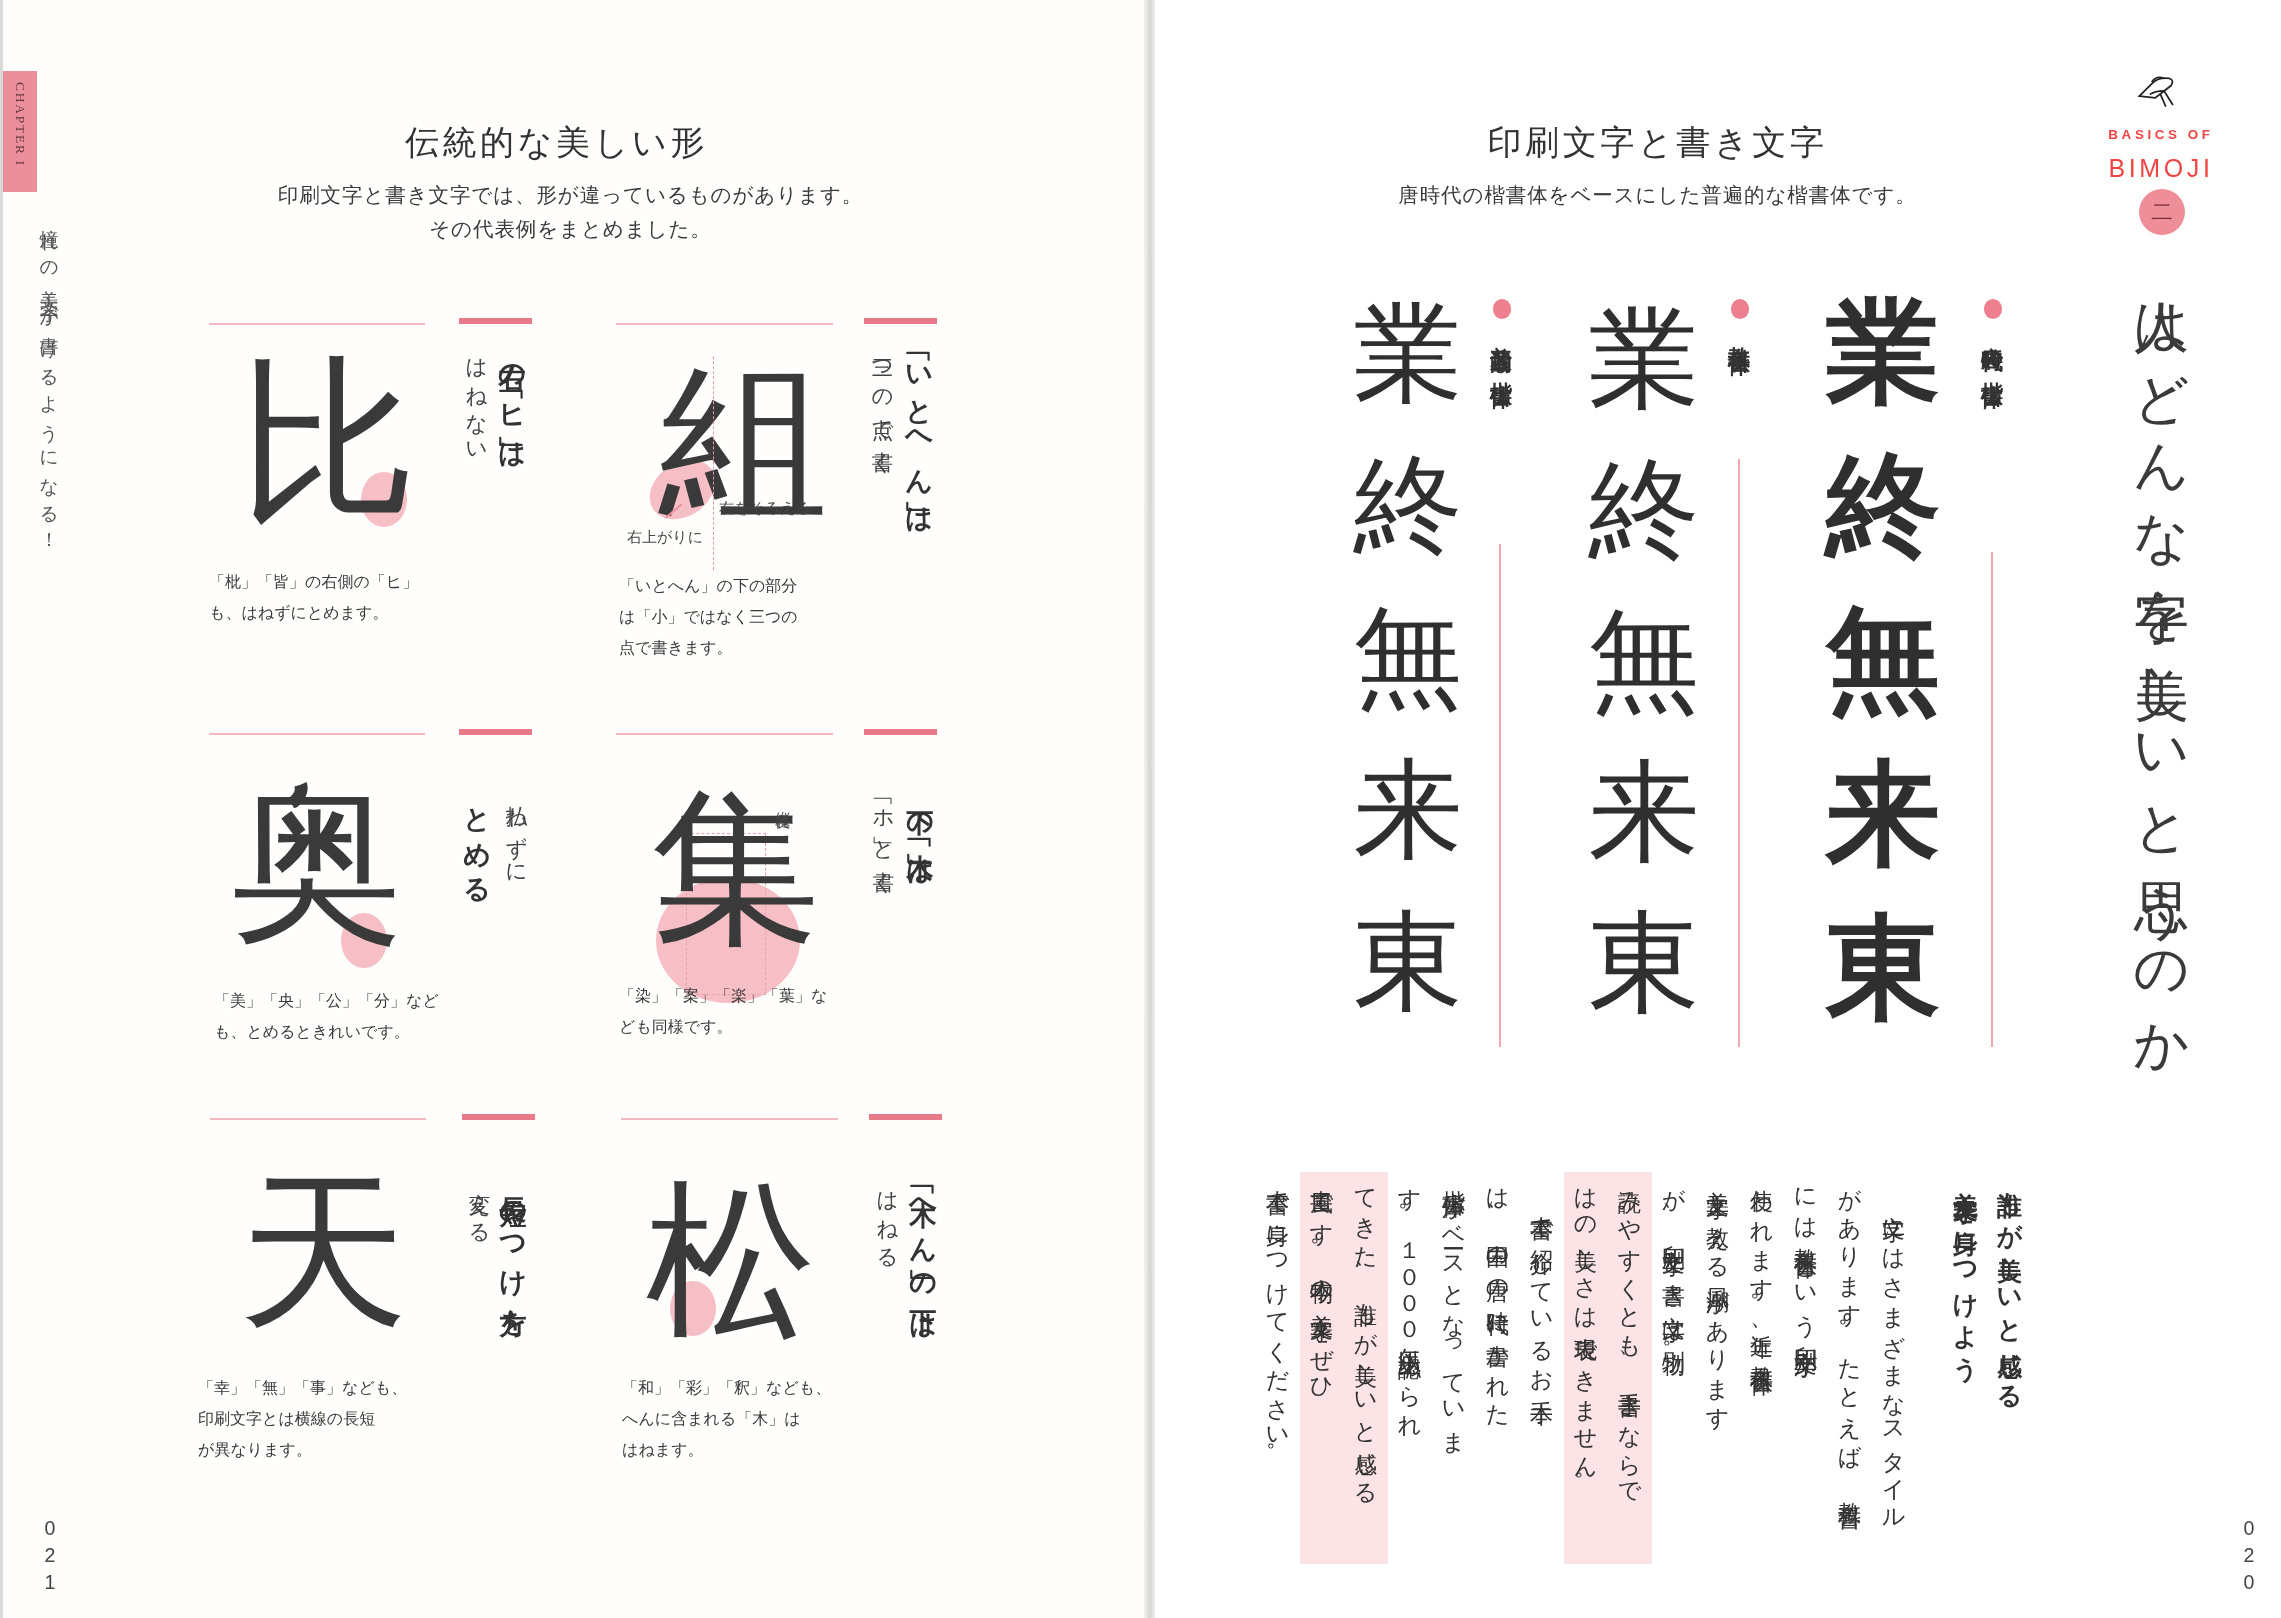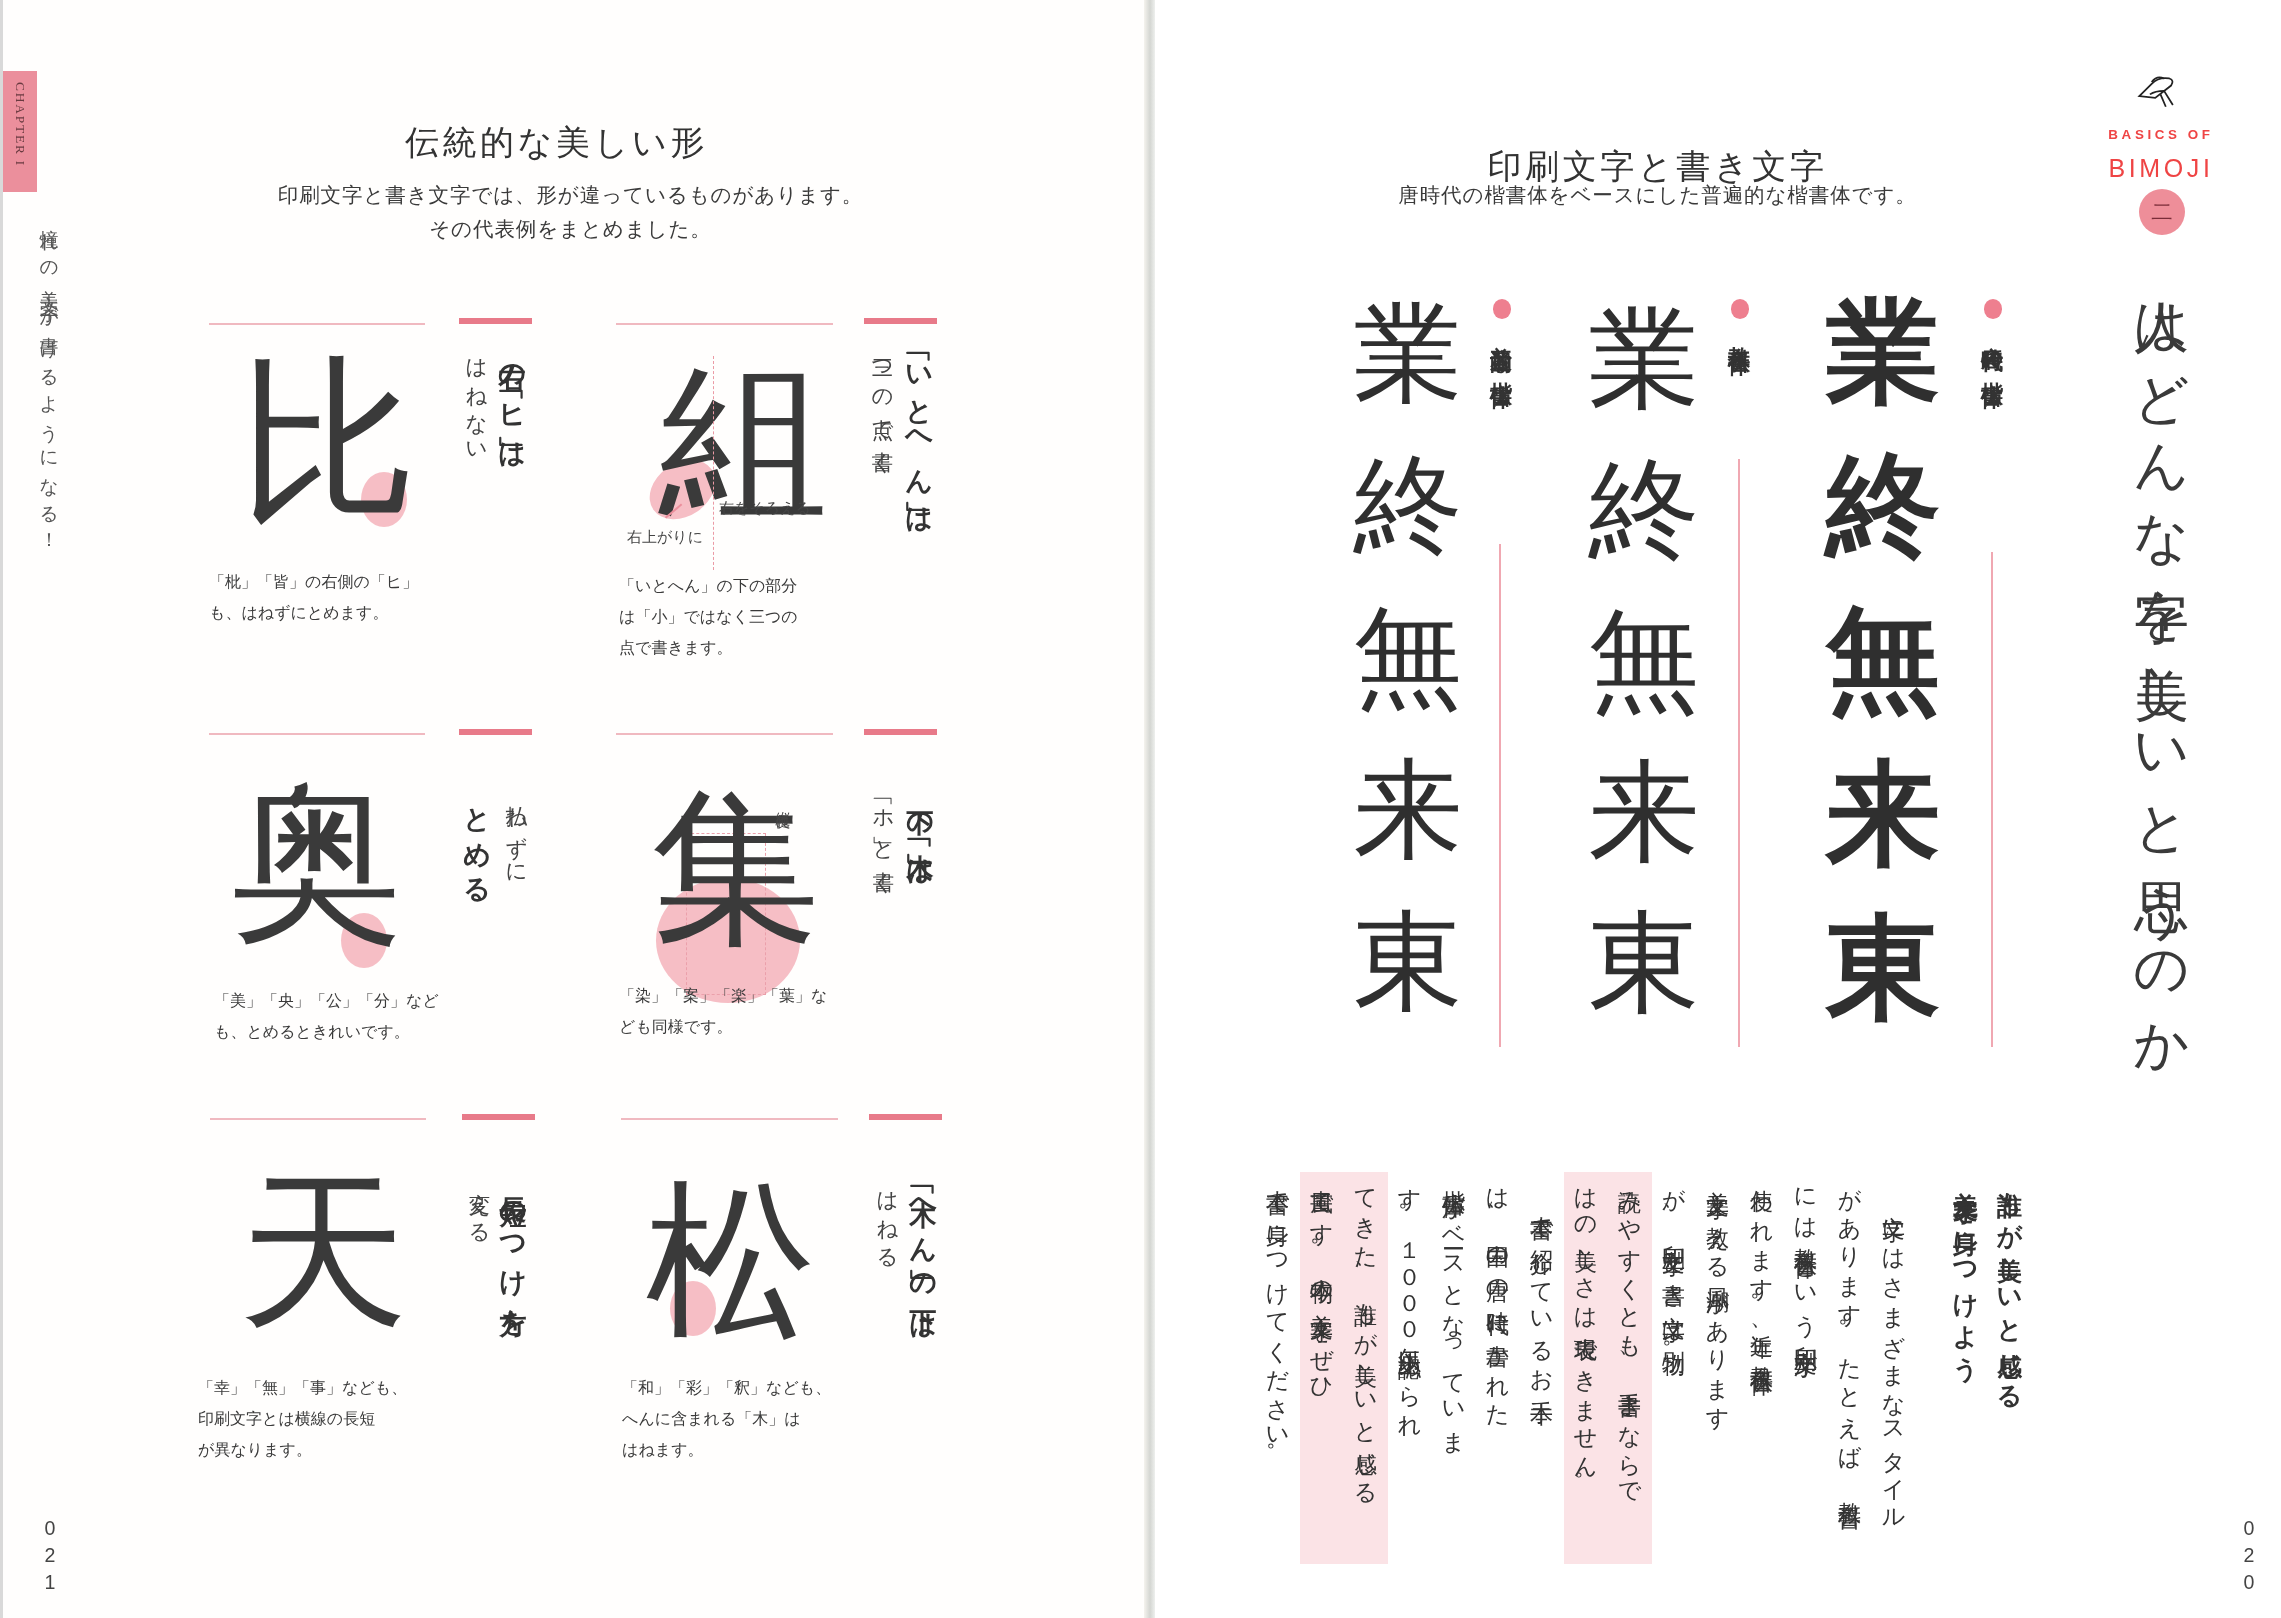--- a/index.html
+++ b/index.html
@@ -145,21 +145,21 @@
   <div>へんに含まれる「木」は</div>
   <div>はねます。</div>
 </div>
 
 <div class="abs pagenum" style="left:41px; top:1515px;">
   <div>0</div>
   <div>2</div>
   <div>1</div>
 </div>
 
-<div class="abs title" style="left:1390px; top:120px; width:535px;margin-top:24px;">印刷文字と書き文字</div>
+<div class="abs title" style="left:1390px; top:120px; width:535px;">印刷文字と書き文字</div>
 <div class="abs lead" style="left:1212px; top:178px; width:891px;">
   <div>唐時代の楷書体をベースにした普遍的な楷書体です。</div>
 </div>
 
 <div class="abs pink-dot" style="left:1984px; top:299px;"></div>
 <div class="abs vt cal-col-label" style="left:1977px; top:328px;">唐時代の楷書体</div>
 <div class="abs vline" style="left:1991px; top:552px; height:495px;"></div>
 <div class="abs cal" style="left:1816px; top:294px; width:134px; text-align:center; font-weight:bold; font-size:114px;">
   <div>業</div>
   <div style="margin-top:40px">終</div>

